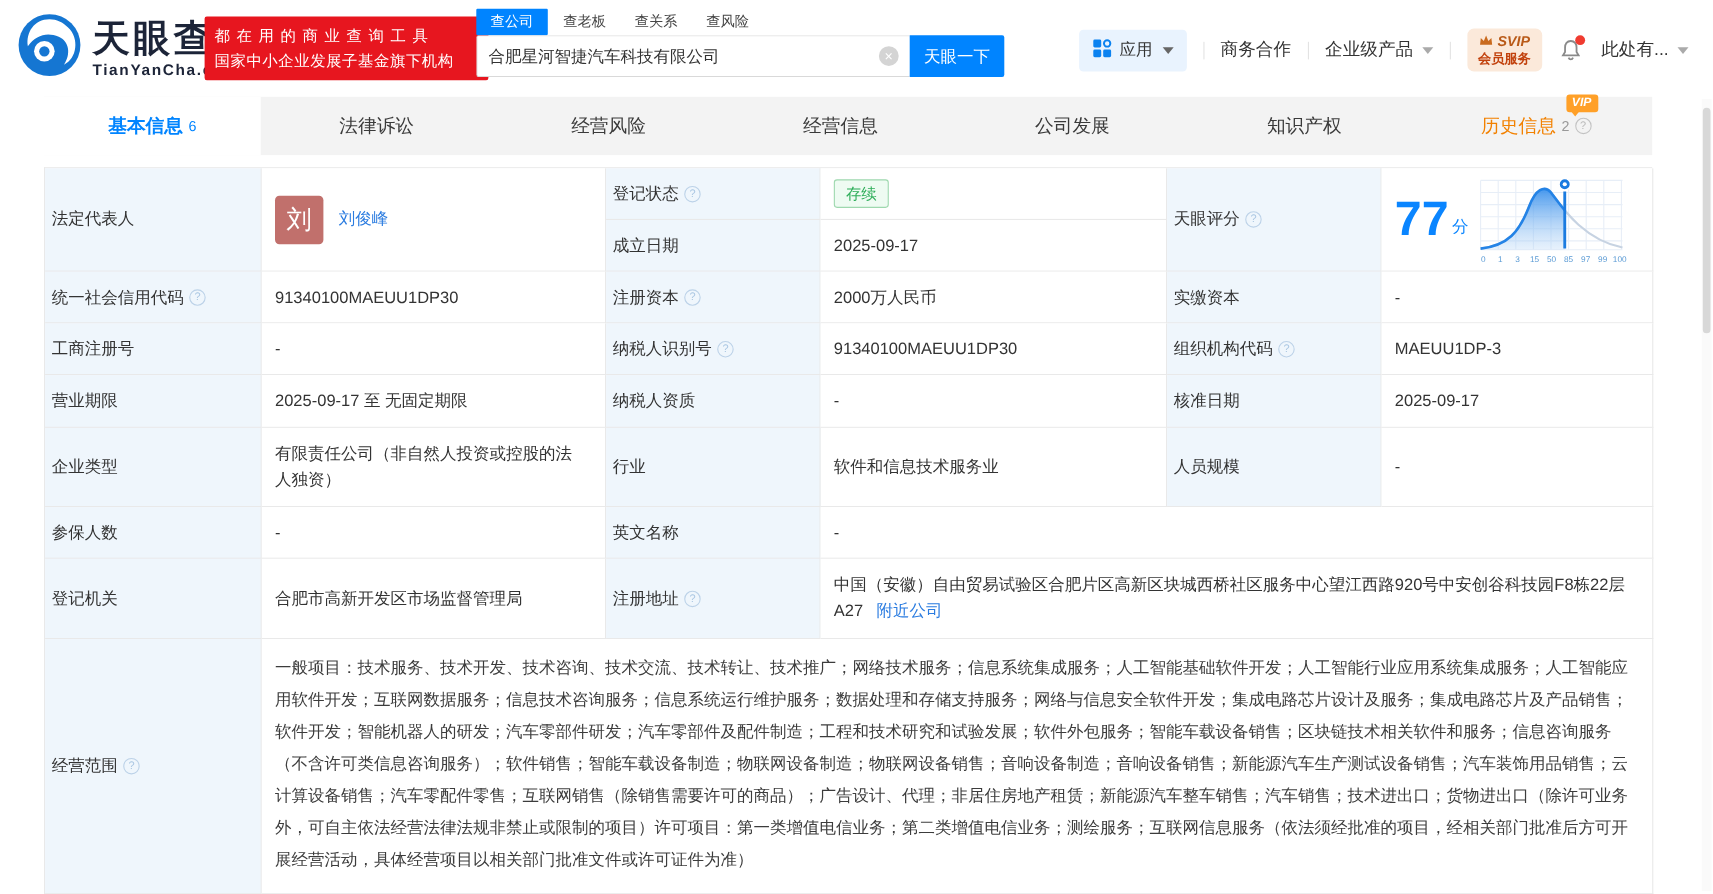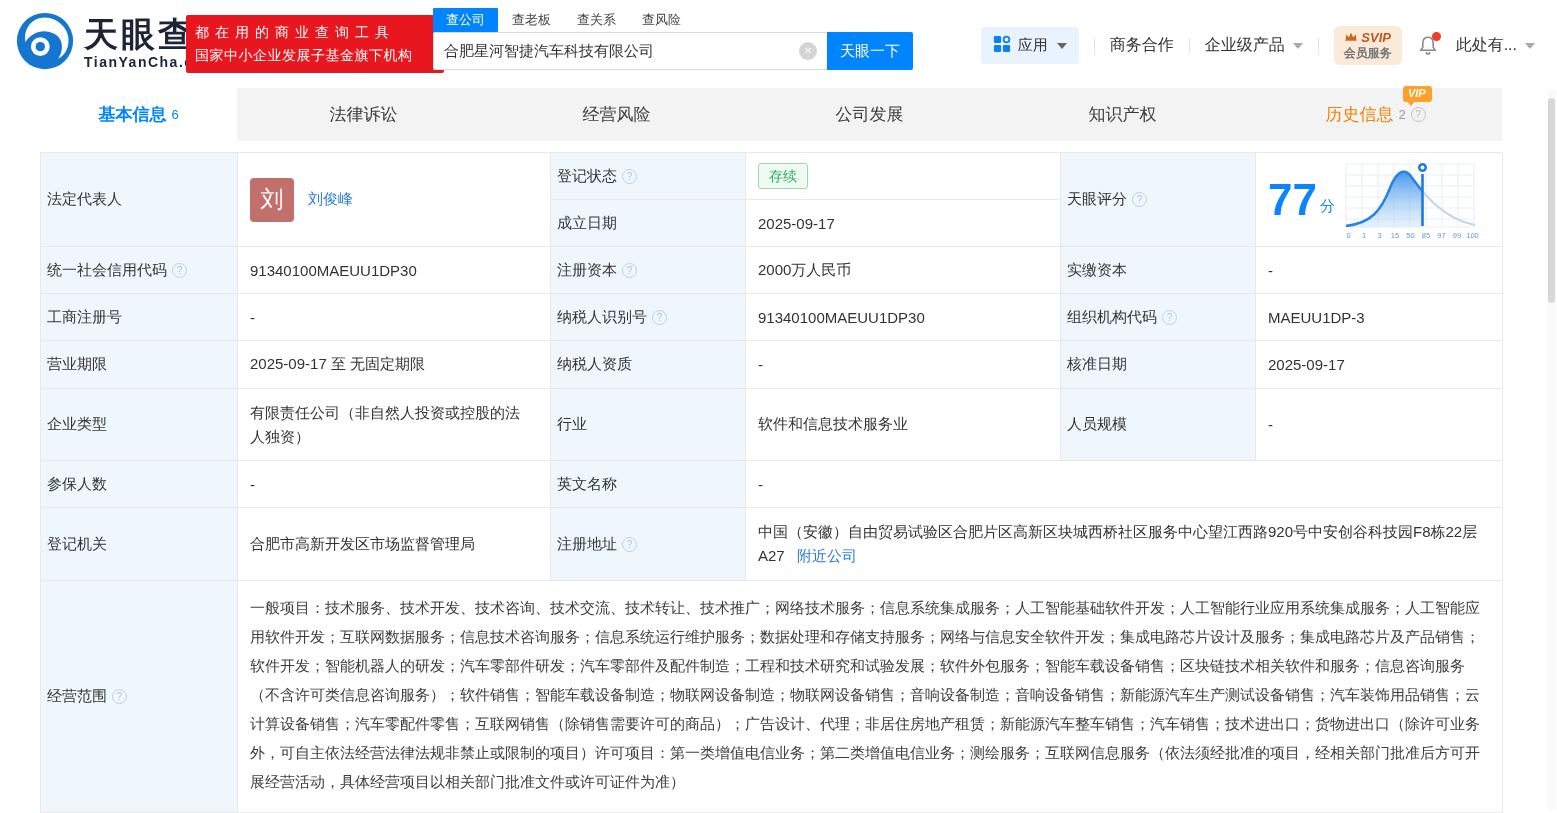--- a/index.html
+++ b/index.html
@@ -38,21 +38,21 @@
     padding:8px 12px; cursor:pointer; }
   .apps-pill span { font-size:15px; color:#333; }
   .caret { width:0; height:0; border-left:5px solid transparent; border-right:5px solid transparent;
     border-top:6px solid #666; display:inline-block; margin-left:2px; }
   .caret.lt { border-top-color:#aaa; }
   .hdr-sep { width:1px; height:16px; background:#e3e3e3; }
   .hdr-link { font-size:16px; color:#333; cursor:pointer; display:flex; align-items:center; gap:6px; white-space:nowrap; }
   .svip-badge { background:#fbe9da; border-radius:6px; padding:4px 10px; text-align:center; cursor:pointer; }
   .svip-top { display:flex; align-items:center; justify-content:center; gap:3px;
     color:#b95a18; font-size:13px; font-weight:bold; font-style:italic; line-height:16px; }
-  .svip-bottom { color:#737373; font-size:12px; font-weight:bold; line-height:15px; font-style:normal; }
+  .svip-bottom { color:#c2410c; font-size:12px; font-weight:bold; line-height:15px; font-style:normal; }
   .bell-wrap { position:relative; cursor:pointer; width:24px; height:24px; }
   .bell-dot { position:absolute; top:-2px; right:0; width:9px; height:9px; border-radius:50%; background:#f03b30; }
 
   
   .tabbar { position:absolute; left:40px; top:88px; width:1462px; height:53px; background:#f3f3f3; display:flex; }
   .tab { flex:1; display:flex; align-items:center; justify-content:center; font-size:17px; color:#3a3a3a; cursor:pointer; }
   .tab-first { flex:none; width:197px; background:#fff; }
   .tab-label-wrap { position:relative; display:inline-flex; align-items:center; }
   .tab.active .tab-lbl { color:#0084ff; font-weight:bold; }
   .t-count { font-size:13px; color:#999; margin-left:5px; }
@@ -188,20 +188,23 @@
       <span class="tab-label-wrap">
         <span class="tab-lbl">基本信息</span>
         <span class="t-count">6</span>
       </span>
     </div>
     <div class="tab">
       <span class="tab-lbl">法律诉讼</span>
     </div>
     <div class="tab">
       <span class="tab-lbl">经营风险</span>
+    </div>
+    <div class="tab">
+      <span class="tab-lbl">经营信息</span>
     </div>
     <div class="tab">
       <span class="tab-lbl">公司发展</span>
     </div>
     <div class="tab">
       <span class="tab-lbl">知识产权</span>
     </div>
     <div class="tab history">
       <span class="tab-label-wrap">
         <span class="vip-badge">VIP</span>

